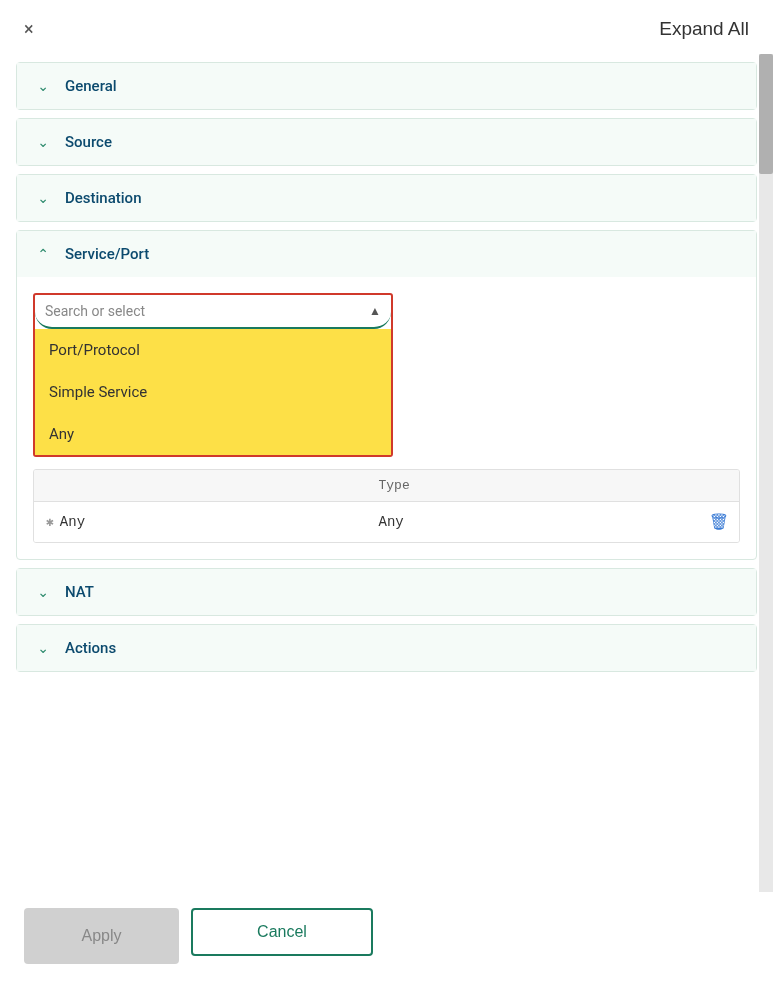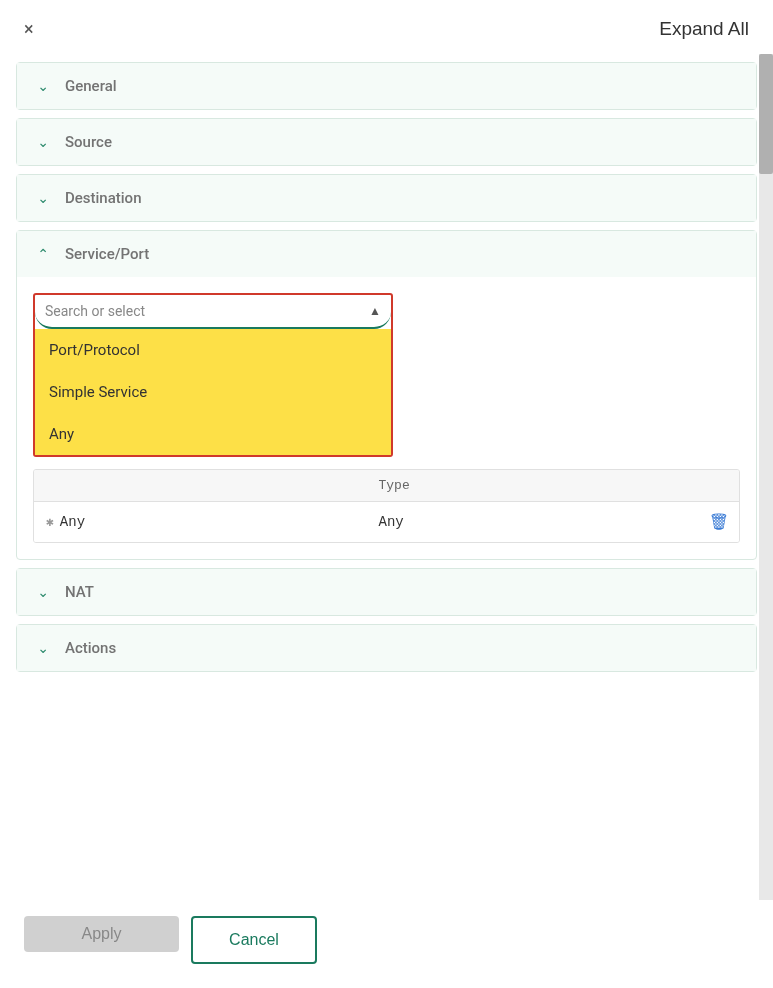--- a/index.html
+++ b/index.html
@@ -90,21 +90,21 @@
     }
     .chevron-icon {
       color: #2e8b6e;
       font-size: 14px;
       width: 20px;
       text-align: center;
       flex-shrink: 0;
     }
     .section-label {
       font-size: 15px;
-      color: #737373;
+      color: #0c4a6e;
       font-weight: 500;
       text-align: right;
     }
     
     .service-port-section {
       border: 1px solid #d8e8e0;
       border-radius: 4px;
       margin: 0 16px 8px 16px;
       background: #fff;
     }
@@ -195,30 +195,30 @@
       padding: 10px 8px;
     }
     .footer-buttons {
       display: flex;
       gap: 12px;
       padding: 16px 24px 24px 24px;
       border-top: none;
     }
     .btn-apply {
       width: 155px;
-      height: 36px;
+      height: 56px;
       background: #d0d0d0;
       border: none;
       border-radius: 4px;
       font-size: 16px;
       color: #888;
       cursor: not-allowed;
     }
     .btn-cancel {
-      width: 126px;
+      width: 182px;
       height: 48px;
       background: #fff;
       border: 2px solid #1a7a5e;
       border-radius: 4px;
       font-size: 16px;
       color: #1a7a5e;
       cursor: pointer;
       font-weight: 500;
     }
   </style>

